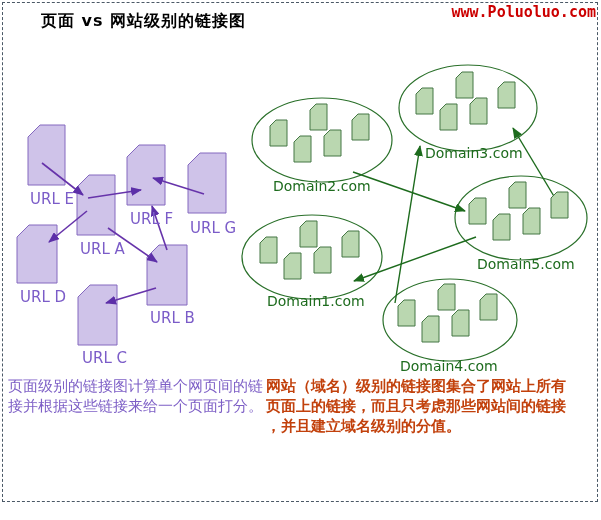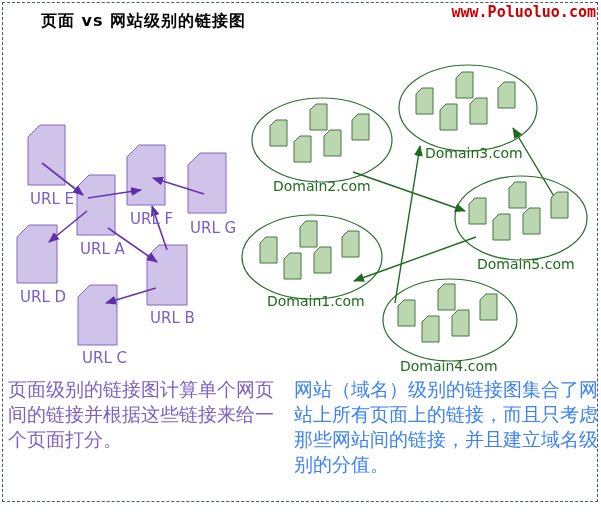--- a/index.html
+++ b/index.html
@@ -22,24 +22,24 @@
   }
   svg.diagram { position:absolute; left:0; top:0; }
   .p-page  { fill:#cfc3e9; stroke:#8468bf; stroke-width:1; }
   .p-line  { stroke:#6633aa; stroke-width:1.6; }
   .p-label { fill:#7b5cc8; font-size:15px; font-family:"DejaVu Sans","Liberation Sans",sans-serif; }
   .g-ellipse { fill:none; stroke:#2a702a; stroke-width:1.2; }
   .g-page  { fill:#bad7b0; stroke:#447744; stroke-width:1; }
   .g-line  { stroke:#1d6b1d; stroke-width:1.4; }
   .g-label { fill:#1d6b1d; font-size:14px; font-family:"DejaVu Sans","Liberation Sans",sans-serif; }
   .caption {
-    position:absolute; font-size:19px; line-height:1.32; letter-spacing:0px;
+    position:absolute; font-size:15px; line-height:1.32; letter-spacing:0px;
   }
   .caption-left  { left:8px;  top:377px; width:266px; color:#7d5fc6; }
-  .caption-right { left:294px; top:377px; width:304px; color:#3b82f6; line-break:anywhere; }
+  .caption-right { left:266px; top:377px; width:304px; color:#c2410c; line-break:anywhere;font-weight:bold; }
 </style>
 </head>
 <body>
 
 <div class="frame"></div>
 
 <div class="title">页面 vs 网站级别的链接图</div>
 <div class="watermark">www.Poluoluo.com</div>
 
 <svg class="diagram" width="601" height="520" viewBox="0 0 601 520">

